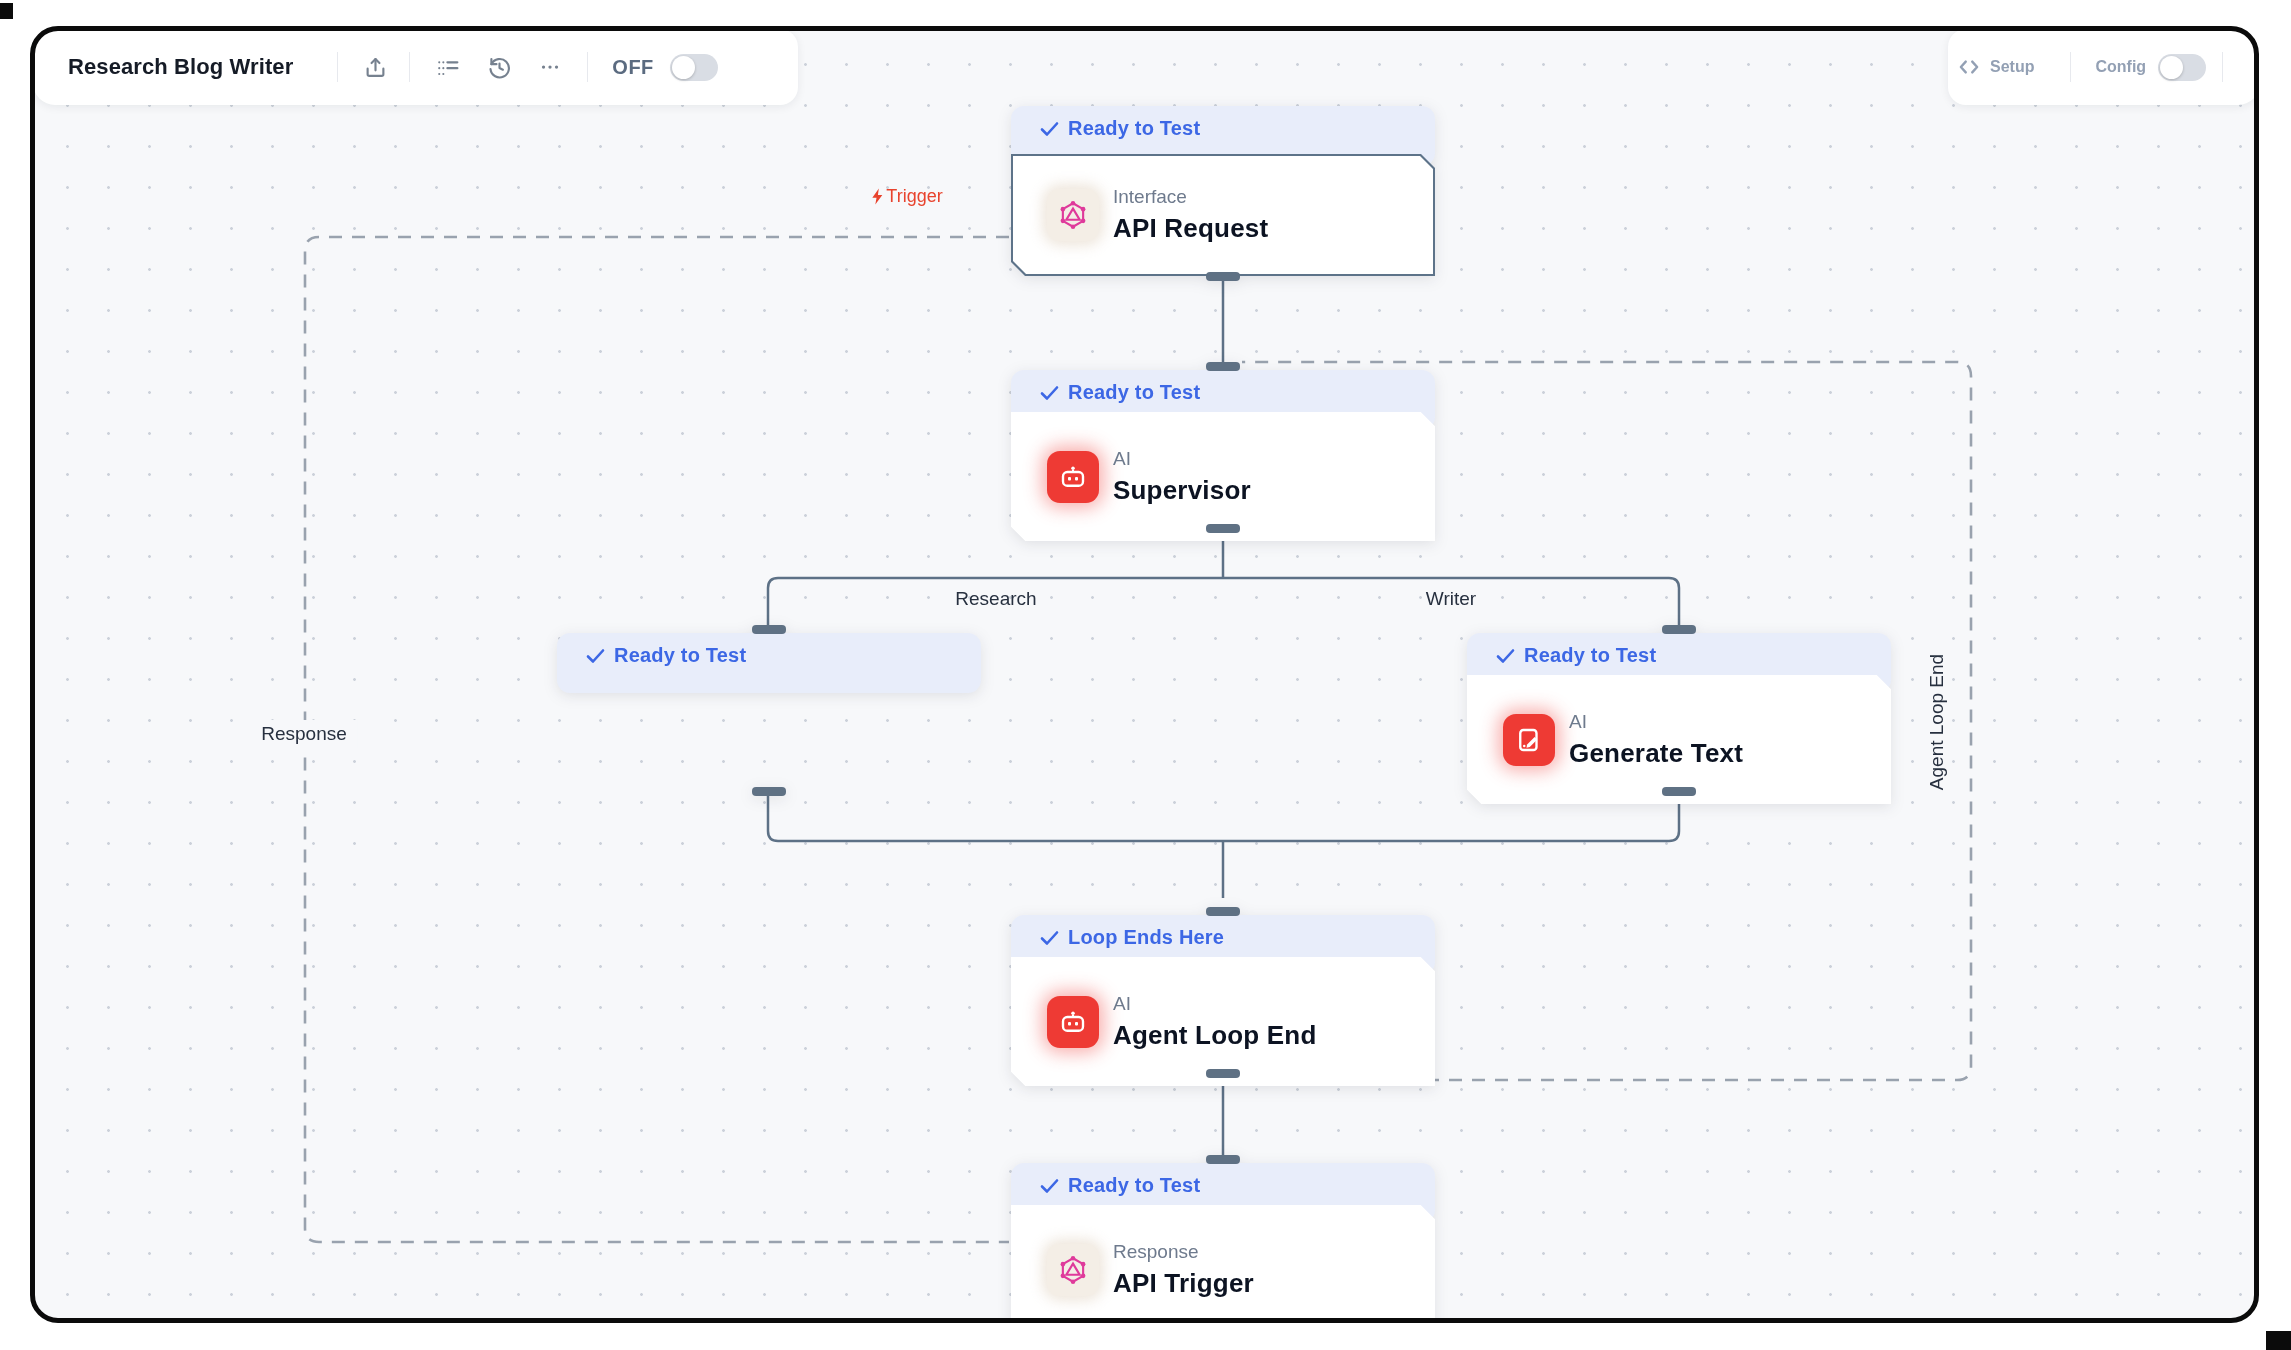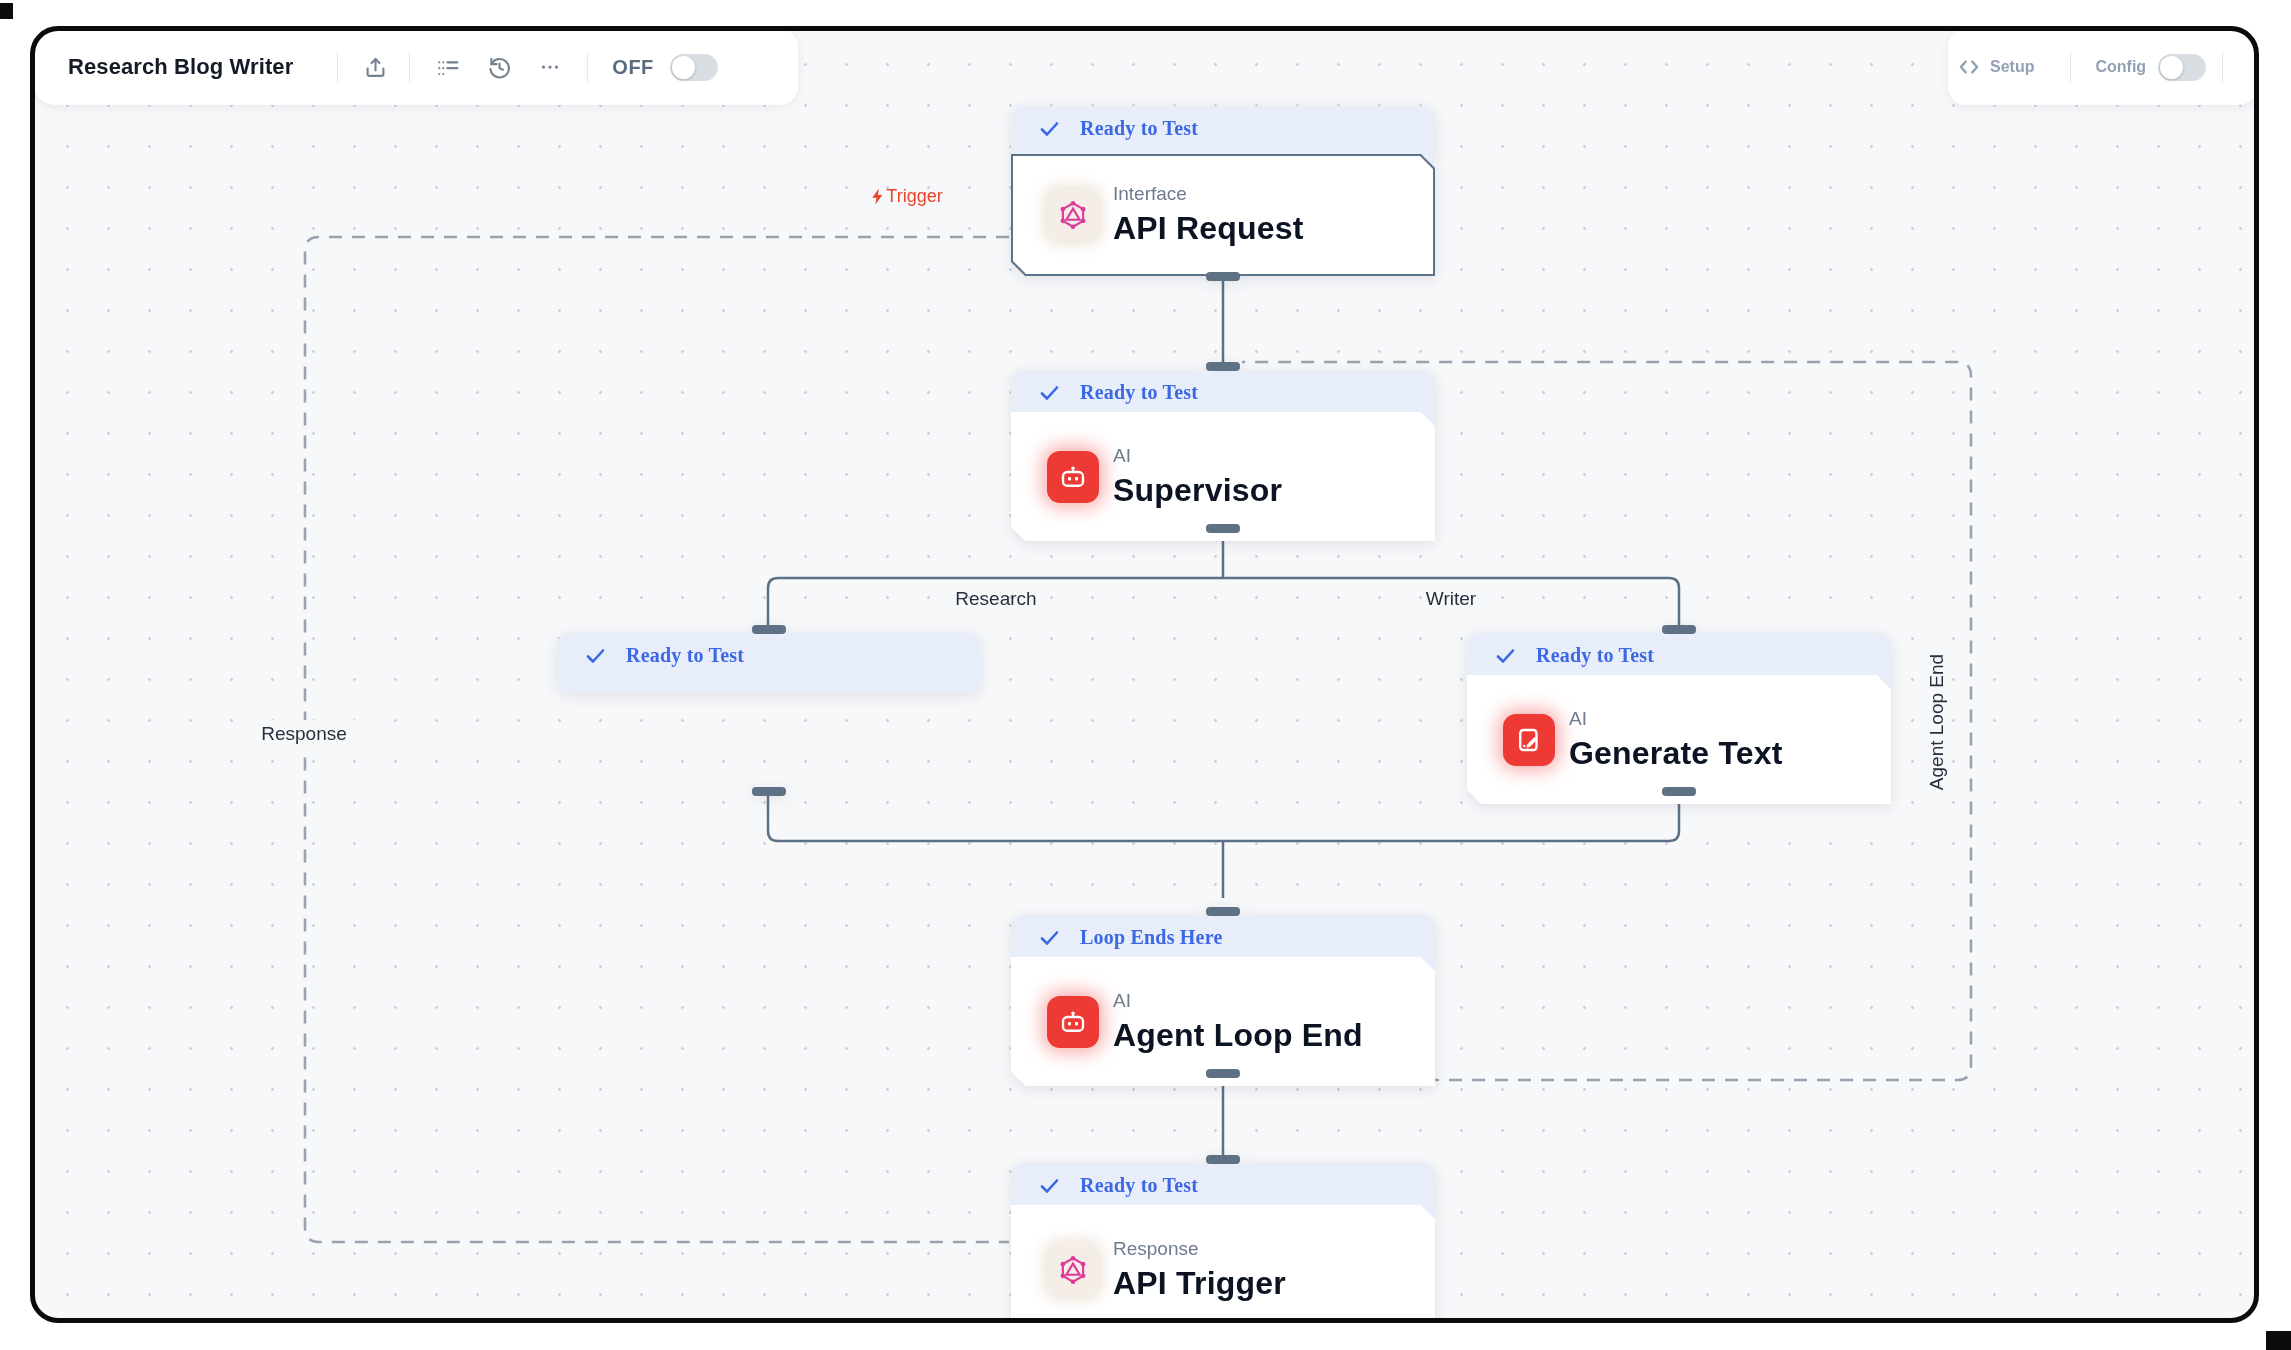--- a/index.html
+++ b/index.html
@@ -29,37 +29,37 @@
     font-size:19px;font-weight:500;z-index:3;white-space:nowrap;}
   .edge-label.bgpatch{background:#f7f8fa;padding:3px 10px;}
   .edge-label.vertical{transform:translate(-50%,-50%) rotate(-90deg);}
   #trigger-label{position:absolute;transform:translate(-50%,-50%);z-index:3;
     color:#e8432d;font-size:18px;font-weight:400;display:flex;align-items:center;gap:1px;white-space:nowrap;}
 
   
   .node{position:absolute;z-index:5;filter:drop-shadow(0 3px 7px rgba(16,24,40,.10));}
   .nbadge{position:absolute;left:0;top:0;width:100%;height:60px;background:#e8edfa;
     border-radius:13px;display:flex;align-items:flex-start;padding:0;}
-  .nbadge-inner{display:flex;align-items:center;gap:21px;margin:11px 0 0 29px;font-family:Liberation Serif, serif;}
+  .nbadge-inner{display:flex;align-items:center;gap:9px;margin:11px 0 0 29px;}
   .nbadge-label{color:#3c67e5;font-size:20px;font-weight:700;letter-spacing:.2px;}
   .ncard{position:absolute;left:0;width:100%;height:129px;
     clip-path:polygon(0 0, calc(100% - 14px) 0, 100% 14px, 100% 100%, 14px 100%, 0 calc(100% - 14px));
     background:transparent;}
   .cardbg{position:absolute;inset:0;background:#ffffff;
     clip-path:polygon(0 0, calc(100% - 14px) 0, 100% 14px, 100% 100%, 14px 100%, 0 calc(100% - 14px));}
   .ncard.bordered{background:#5d7389;}
   .ncard.bordered > .cardbg{inset:2px;
     clip-path:polygon(0 0, calc(100% - 13px) 0, 100% 13px, 100% 100%, 13px 100%, 0 calc(100% - 13px));}
   .ncontent{position:absolute;inset:0;display:flex;align-items:center;padding-left:36px;gap:14px;}
   .nicon{width:52px;height:52px;border-radius:13px;display:flex;align-items:center;justify-content:center;flex:0 0 auto;}
   .nicon.ai{background:#ee3a34;box-shadow:0 0 18px 5px rgba(238,58,52,.40);}
   .nicon.app{background:#1fae4f;box-shadow:0 0 18px 5px rgba(31,174,79,.38);}
   .nicon.iface{background:#f4eee6;box-shadow:0 0 14px 4px rgba(214,196,170,.45);}
   .nkind{color:#6e7a8d;font-size:19px;margin-bottom:5px;}
-  .ntitle{color:#0c1322;font-size:32px;font-weight:700;letter-spacing:.2px;}
+  .ntitle{color:#0c1322;font-size:26px;font-weight:700;letter-spacing:.2px;}
   .handle{position:absolute;left:50%;width:34px;height:9px;margin-left:-17px;
     background:#5f7184;border-radius:4px;z-index:6;}
   .handle.top{top:-8px;}
   .handle.bot{bottom:-5px;}
 
   
   .panel{position:absolute;top:29px;height:76px;background:#fff;z-index:40;
     box-shadow:0 2px 10px rgba(16,24,40,.07);display:flex;align-items:center;}
   #panel-left{left:33px;width:730px;border-radius:22px 18px 18px 22px;padding:0 0 0 35px;}
   #panel-right{left:1948px;width:312px;border-radius:18px 22px 22px 18px;padding:0 0 0 0;}

